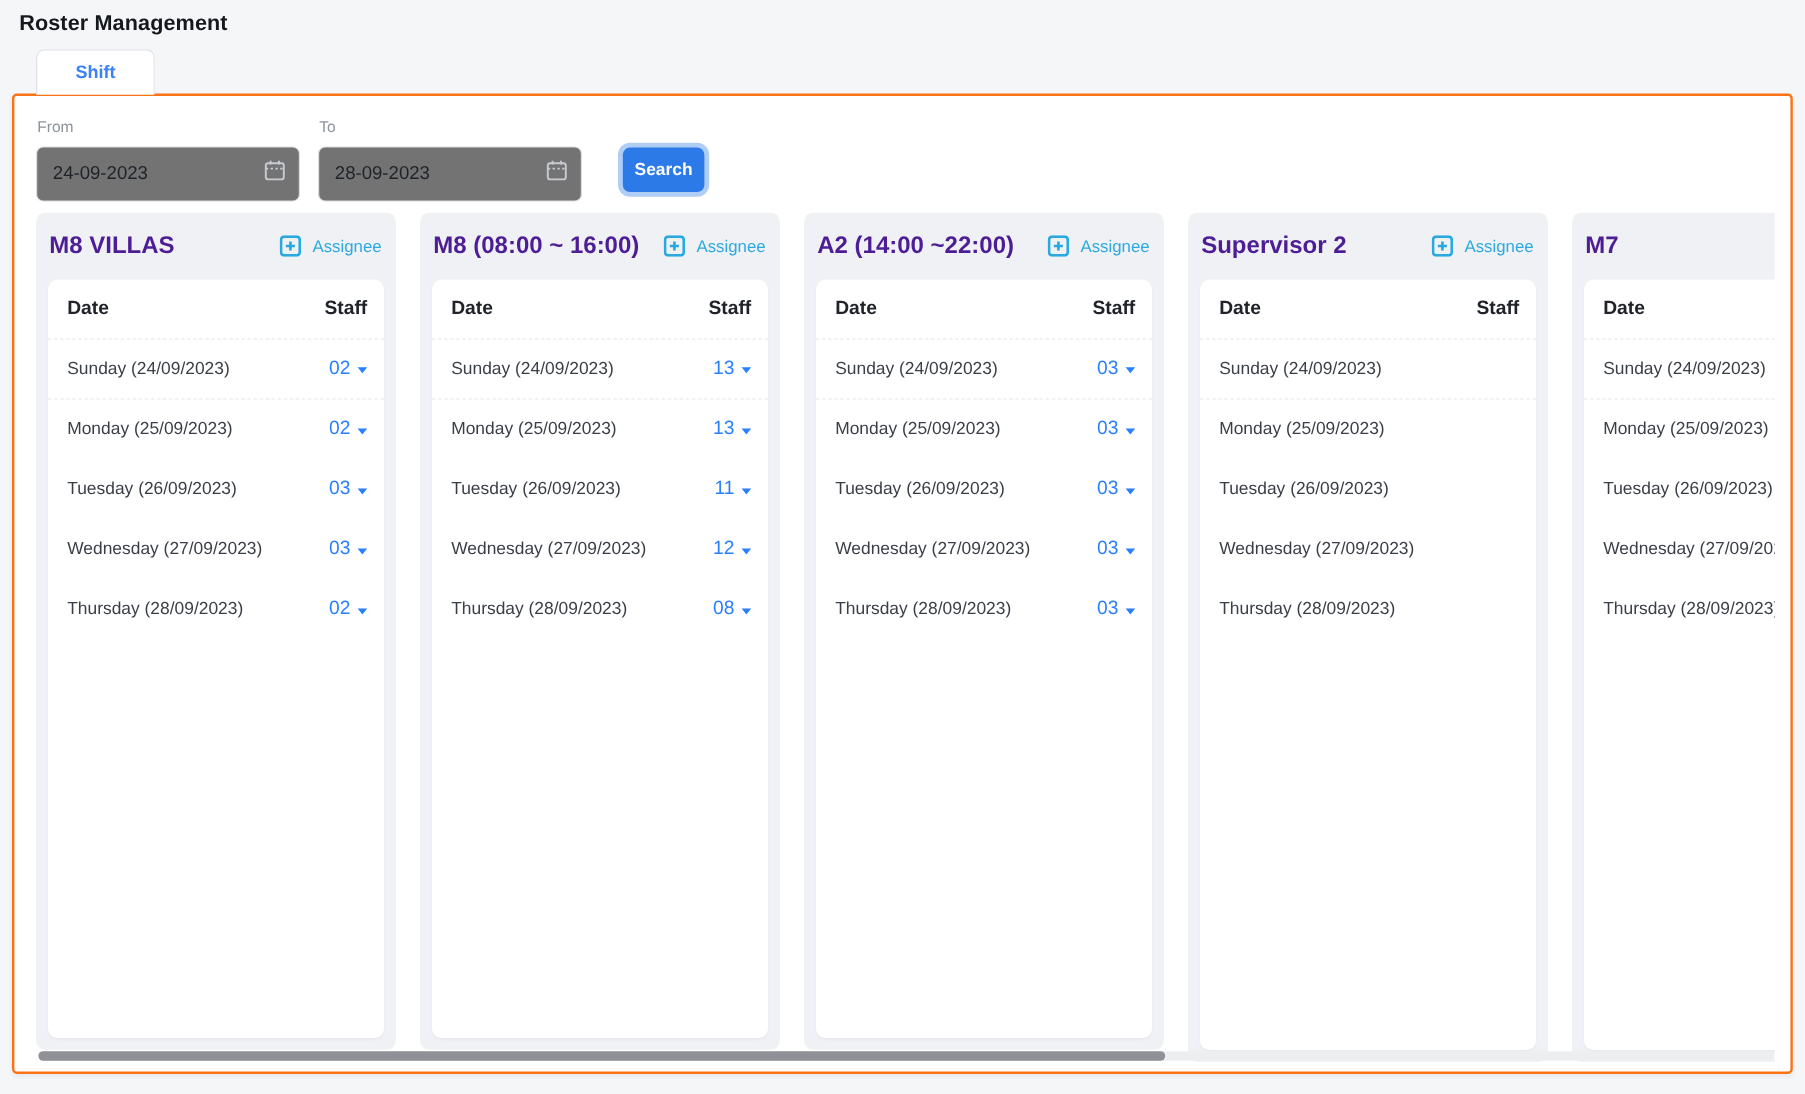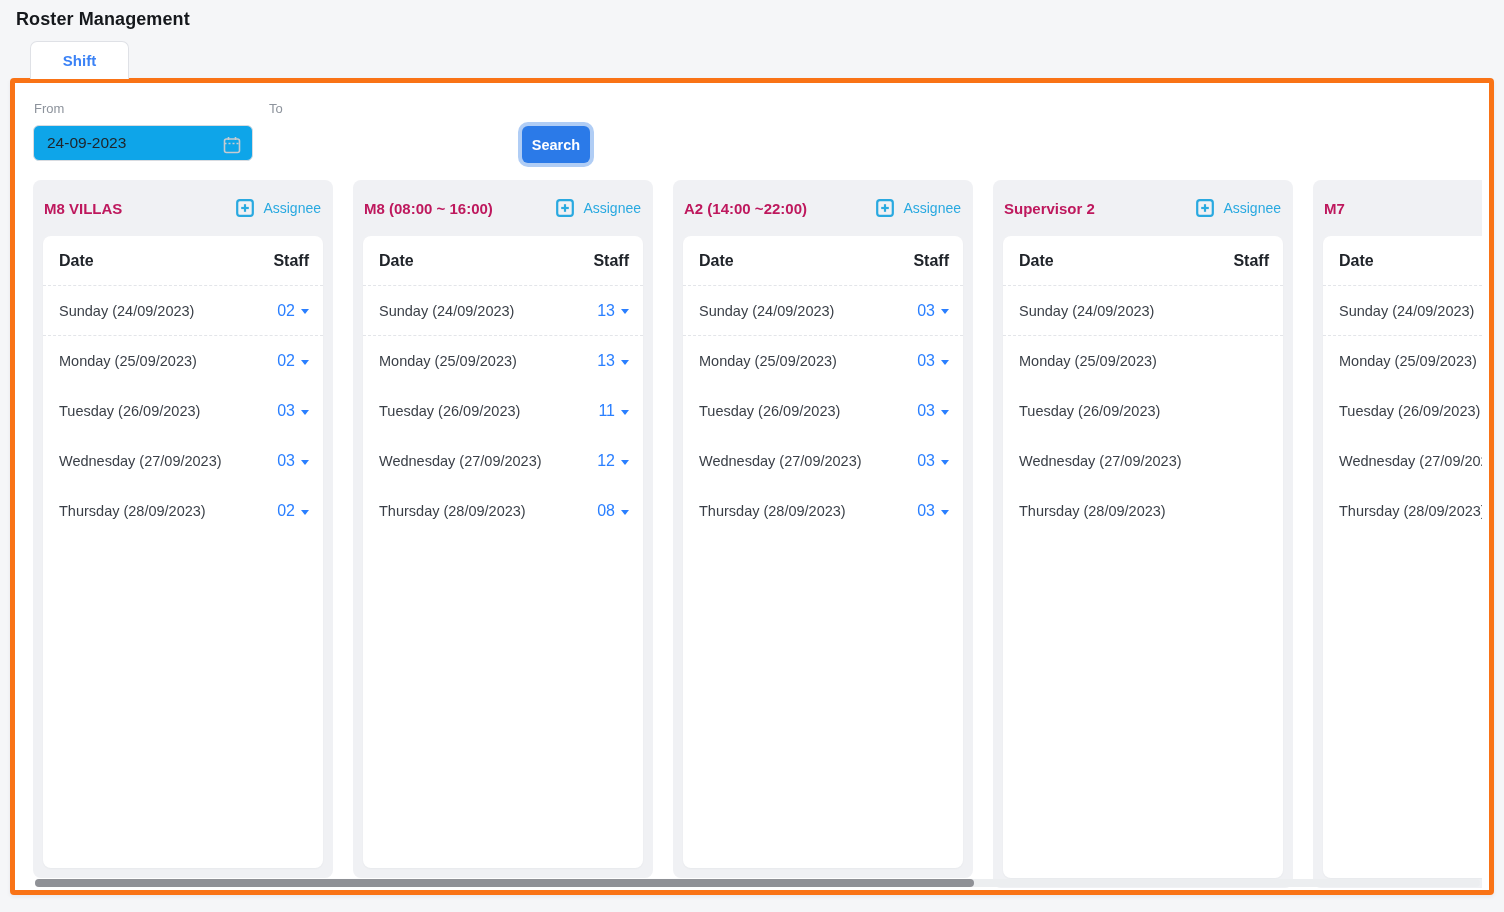--- a/index.html
+++ b/index.html
@@ -28,39 +28,39 @@
     display: flex; align-items: center; justify-content: center;
     font-size: 15px; font-weight: 600; color: #3b82f6;
     z-index: 3; cursor: pointer;
   }
 
   
   .panel {
     position: absolute; left: 10px; top: 78px;
     width: 1484px; height: 817px;
     background: #fff;
-    border: 5px solid #f97316;
+    border: 2px solid #f97316;
     border-radius: 4px;
     box-shadow: 0 2px 4px rgba(30,40,60,.06);
     z-index: 2;
   }
 
   
   .field-label {
     position: absolute; top: 18px;
     font-size: 13px; color: #8d939c;
   }
   .lbl-from { left: 19px; }
   .lbl-to   { left: 254px; }
 
   .date-input {
     position: absolute; top: 42px;
-    width: 220px; height: 36px;
+    width: 220px; height: 46px;
     border: 1px solid #d8dbe0; border-radius: 6px;
-    background: #0ea5e9;
+    background: #737373;
   }
   .inp-from { left: 18px; }
   .inp-to   { left: 253px; }
   .date-input input {
     width: 100%; height: 100%;
     border: none; outline: none; background: transparent;
     padding: 0 34px 0 13px;
     font-family: "Liberation Sans", sans-serif;
     font-size: 15.5px; color: #1f242a;
   }
@@ -99,21 +99,21 @@
   }
   .card.short { margin-bottom: 10px; }
 
   .card-head {
     height: 56px;
     padding: 0 12px 0 11px;
     display: flex; align-items: center; justify-content: space-between;
     flex: 0 0 auto;
   }
   .card-title {
-    font-size: 15px; font-weight: 700; color: #be185d;
+    font-size: 20px; font-weight: 700; color: #4c1d95;
     white-space: nowrap;
   }
   .assignee-link {
     display: flex; align-items: center; gap: 9px;
     color: #29a9e0; font-size: 14px;
     cursor: pointer; text-decoration: none;
     white-space: nowrap; flex: 0 0 auto;
   }
 
   .inner-table {
@@ -180,20 +180,29 @@
     <input type="text" value="24-09-2023" style="">
     <svg class="cal-icon" viewBox="0 0 18 18" fill="none">
       <rect x="1.5" y="3" width="15" height="13.5" rx="2" stroke="#c7cbd1" stroke-width="1.6"></rect>
       <line x1="1.5" y1="7.5" x2="16.5" y2="7.5" stroke="#c7cbd1" stroke-width="1.4" stroke-dasharray="2 2"></line>
       <line x1="5.5" y1="1" x2="5.5" y2="4" stroke="#c7cbd1" stroke-width="1.6"></line>
       <line x1="12.5" y1="1" x2="12.5" y2="4" stroke="#c7cbd1" stroke-width="1.6"></line>
     </svg>
   </div>
 
   <div class="field-label lbl-to">To</div>
+  <div class="date-input inp-to">
+    <input type="text" value="28-09-2023" style="">
+    <svg class="cal-icon" viewBox="0 0 18 18" fill="none">
+      <rect x="1.5" y="3" width="15" height="13.5" rx="2" stroke="#c7cbd1" stroke-width="1.6"></rect>
+      <line x1="1.5" y1="7.5" x2="16.5" y2="7.5" stroke="#c7cbd1" stroke-width="1.4" stroke-dasharray="2 2"></line>
+      <line x1="5.5" y1="1" x2="5.5" y2="4" stroke="#c7cbd1" stroke-width="1.6"></line>
+      <line x1="12.5" y1="1" x2="12.5" y2="4" stroke="#c7cbd1" stroke-width="1.6"></line>
+    </svg>
+  </div>
 
   <button class="search-btn">Search</button>
 
   <div class="scroll-area">
     <div class="cards-row">
 
       <div class="card short">
         <div class="card-head">
           <div class="card-title">M8 VILLAS</div>
           <a class="assignee-link">

